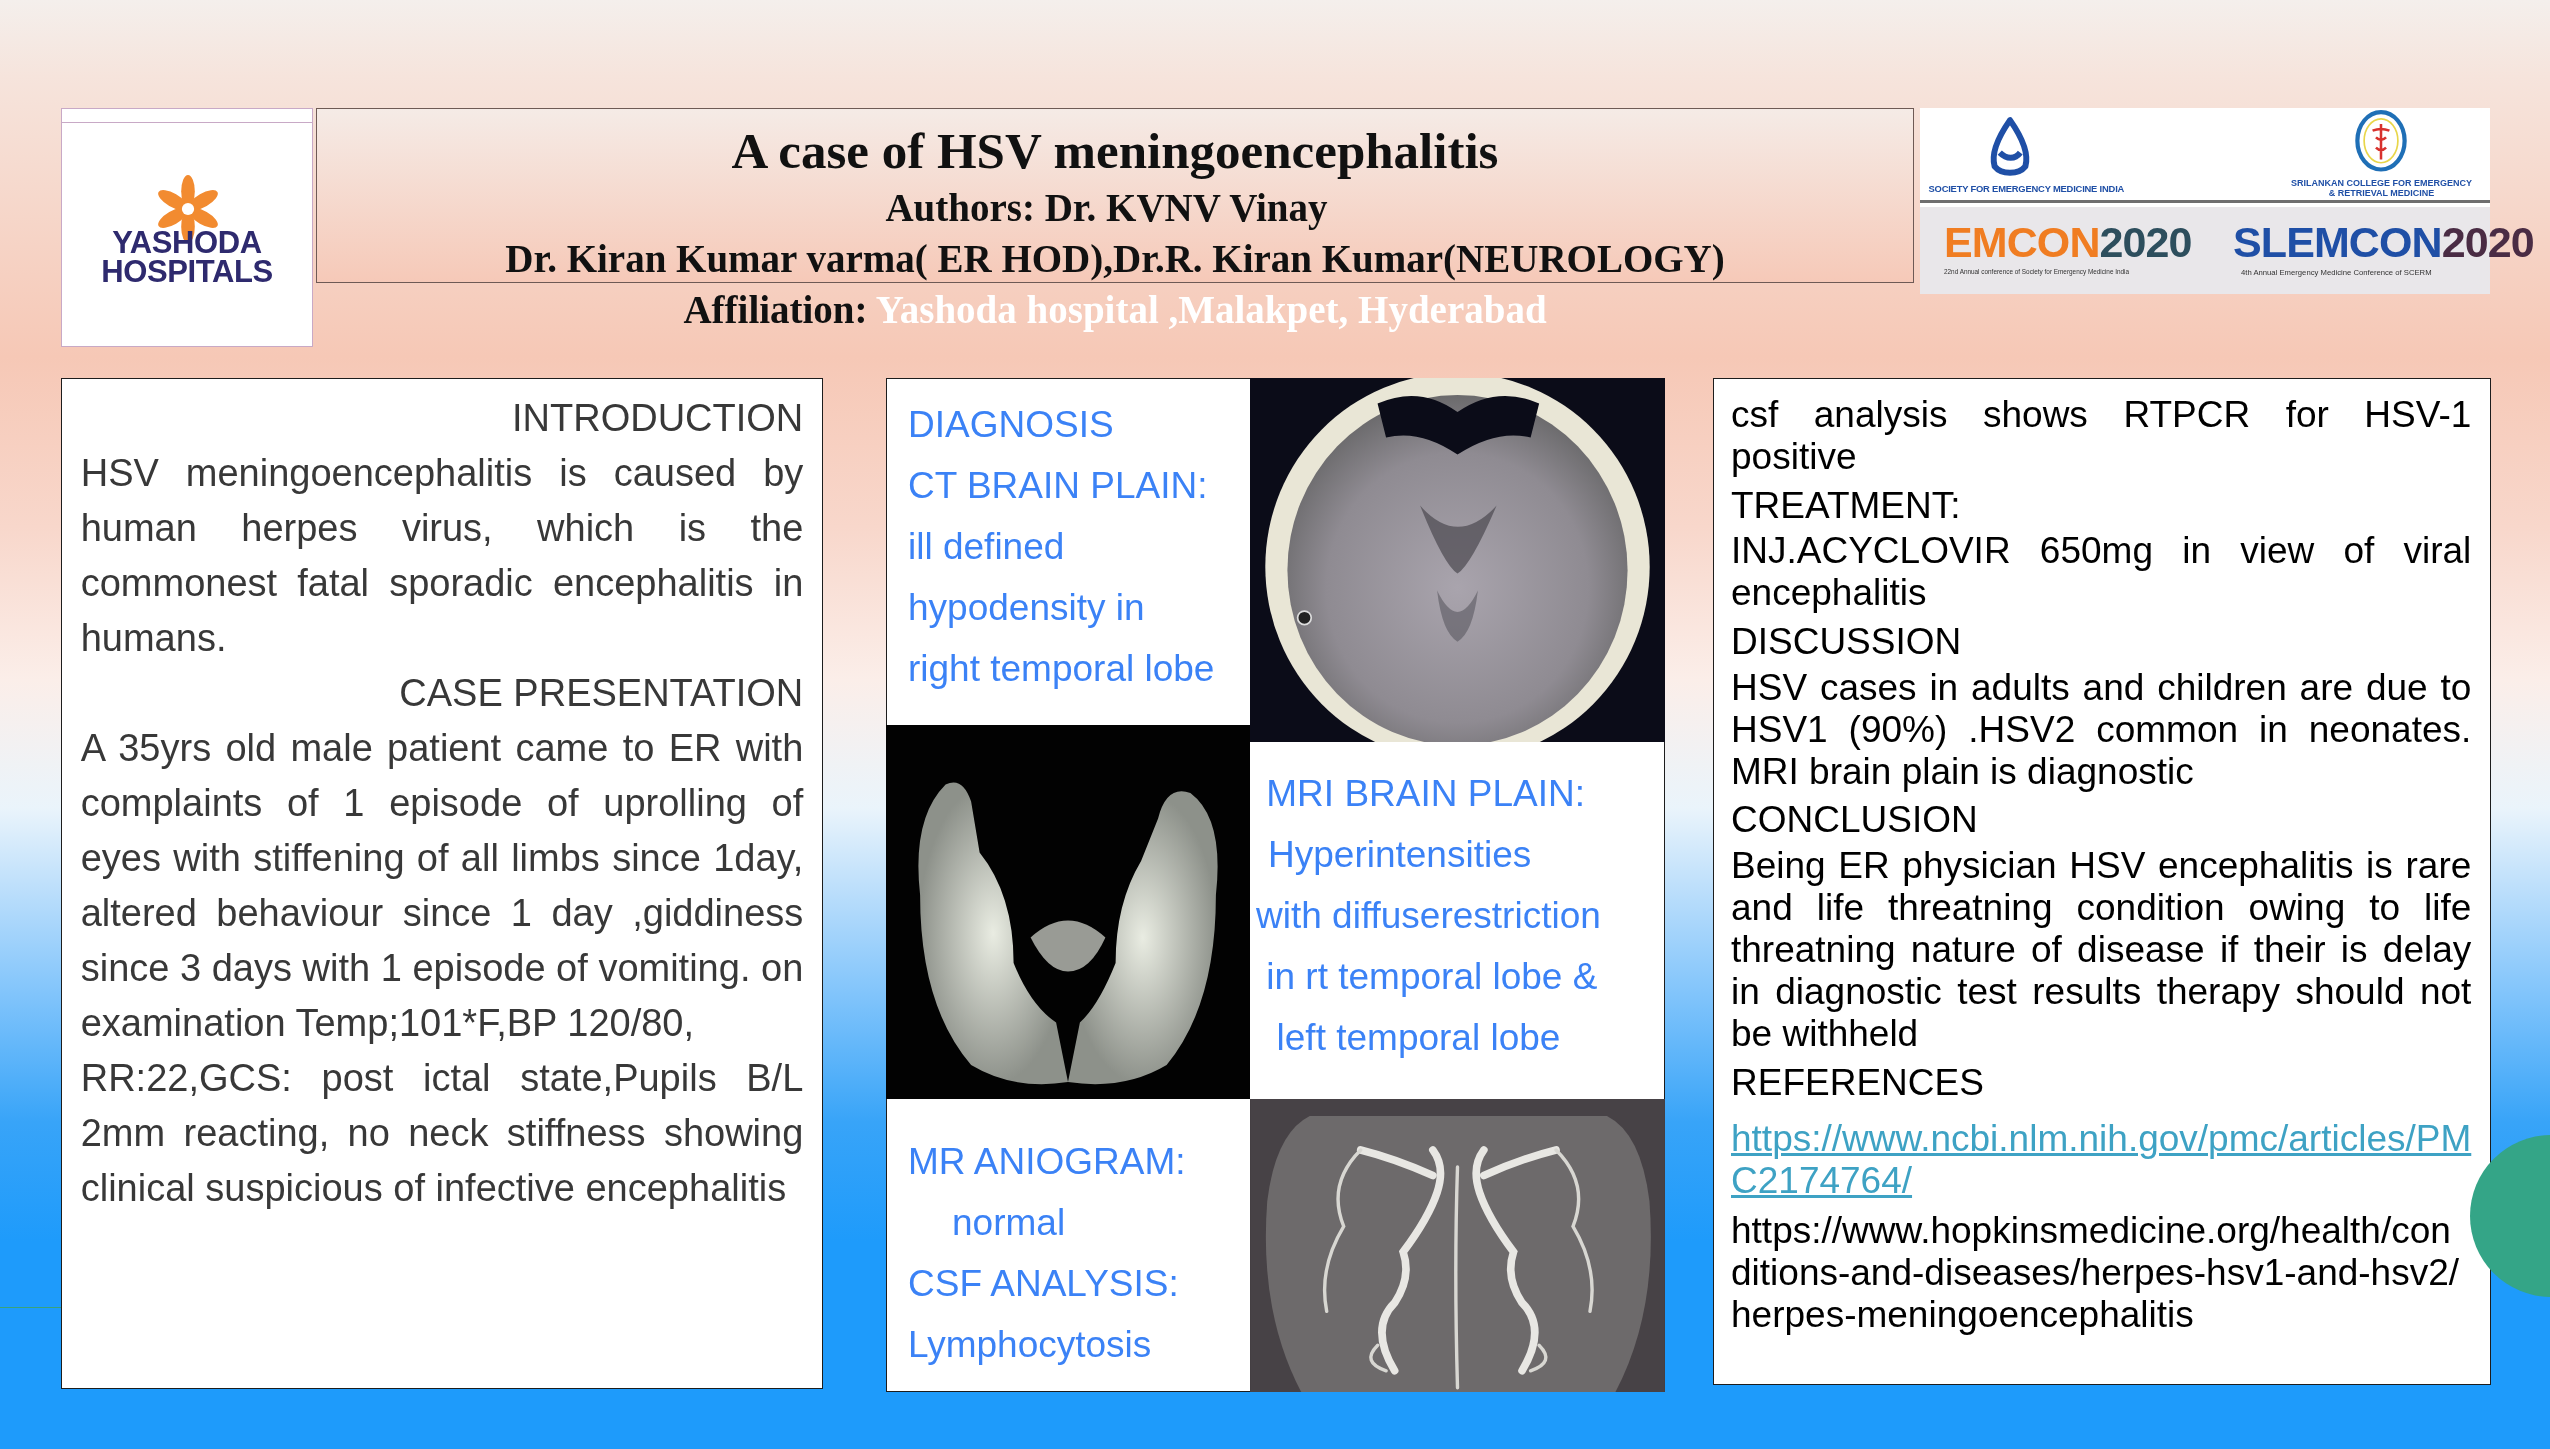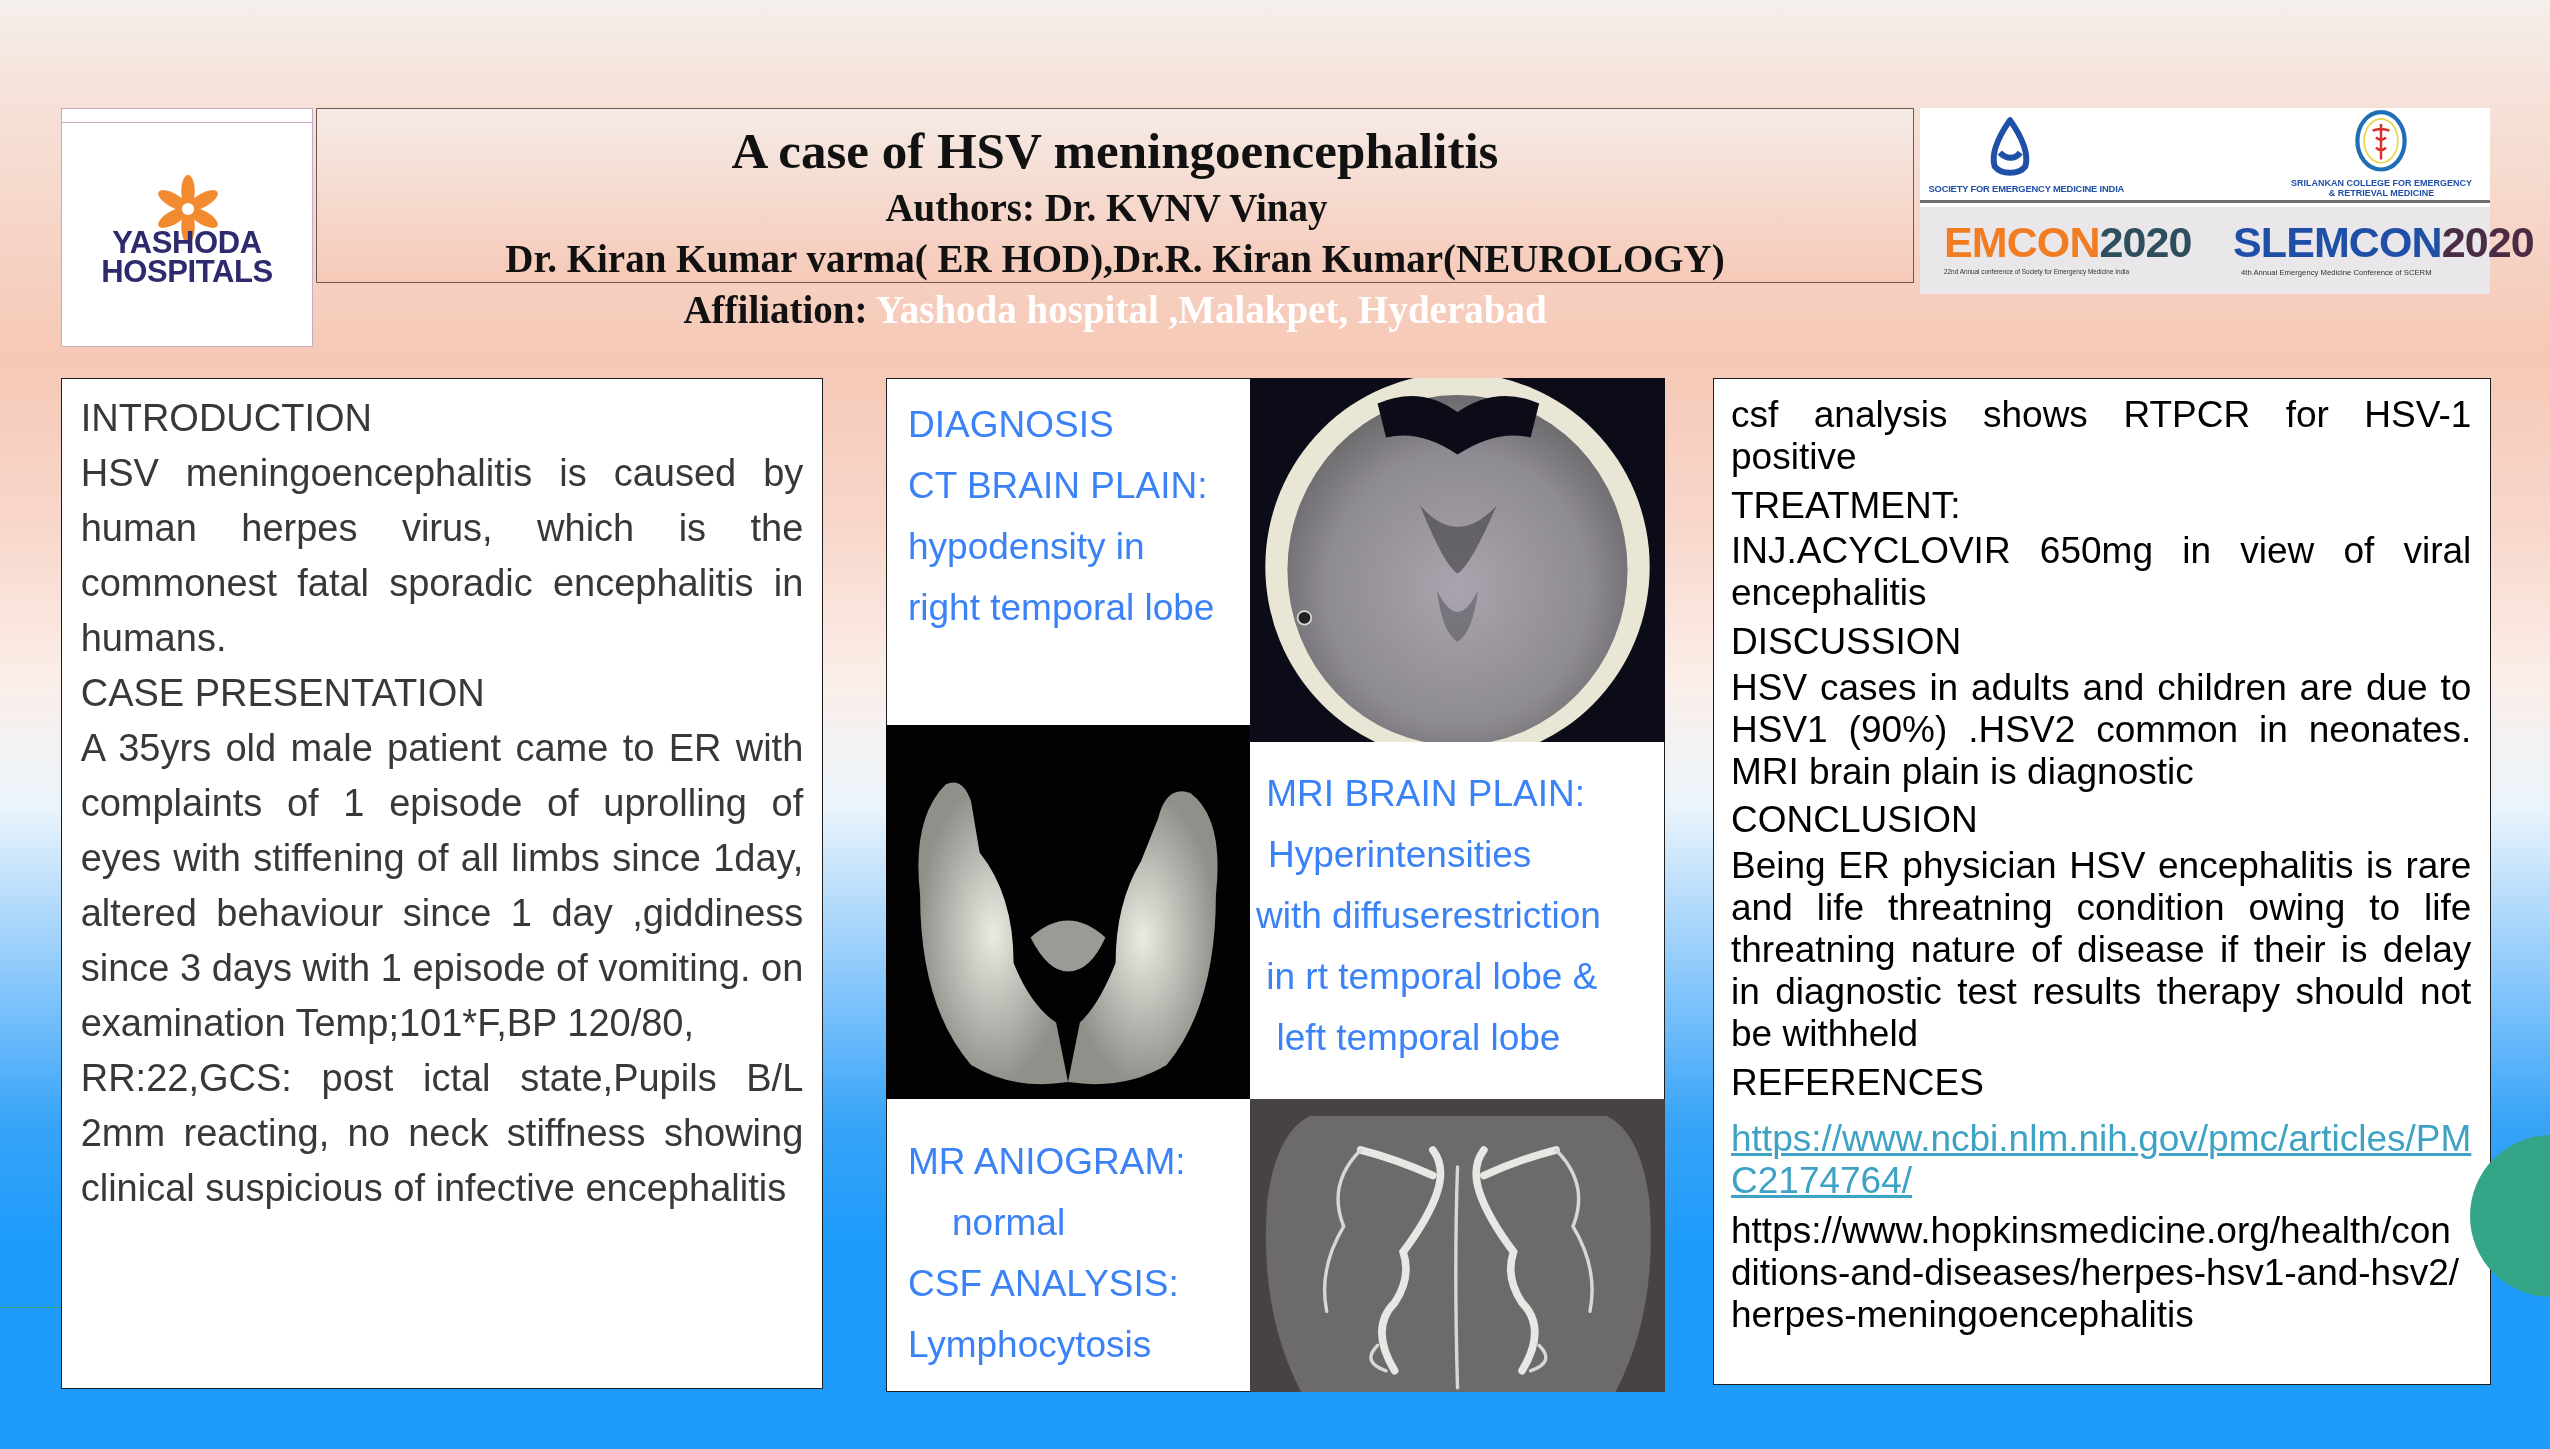--- a/index.html
+++ b/index.html
@@ -62,21 +62,21 @@
     .slemcon .s2 { color: #4a2c44; }
     .slemcon-sub { position: absolute; left: 321px; top: 61px; font-size: 7.7px; color: #333; }
 
     
     .left-box {
       left: 61px; top: 378px; width: 762px; height: 1011px;
       background: #fff; border: 1.7px solid #1d1d1d;
       padding: 12px 18.7px 0 18.7px; color: #383838;
       font-size: 38px; line-height: 55px;
     }
-    .left-box .heading { display: block; }
+    .left-box .heading { display: block; text-align: right; }
     .left-box .para { display: block; text-align: justify; text-align-last: left; }
 
     
     .mid-frame { left: 886px; top: 378px; width: 779px; height: 1014px; background: #fff; border: 1.7px solid #1d1d1d; }
     .mid-text { position: absolute; color: #3b82f6; font-size: 37px; line-height: 61px; }
     .ct-text { left: 908px; top: 394px; }
     .mri-text { left: 1256px; top: 763px; text-align: left; }
     .mra-text { left: 908px; top: 1131px; }
     .img-panel { position: absolute; overflow: hidden; }
     .ct-img { left: 1250px; top: 378px; width: 415px; height: 364px; background: #0b0c18; }
@@ -162,20 +162,21 @@
   <span class="heading">CASE PRESENTATION</span>
   <span class="para">A 35yrs old male patient came to ER with complaints of 1 episode of uprolling of eyes with stiffening of all limbs since 1day, altered behaviour since 1 day ,giddiness since 3 days with 1 episode of vomiting. on examination Temp;101*F,BP 120/80,</span>
   <span class="para">RR:22,GCS: post ictal state,Pupils B/L 2mm reacting, no neck stiffness showing clinical suspicious of infective encephalitis</span>
 </div>
 
 <div class="abs mid-frame"></div>
 
 <div class="mid-text ct-text">
   <div>DIAGNOSIS</div>
   <div>CT BRAIN PLAIN:</div>
+  <div>ill defined</div>
   <div>hypodensity in</div>
   <div>right temporal lobe</div>
 </div>
 
 <div class="img-panel ct-img">
   <svg width="415" height="364" viewBox="0 0 488 428">
     <defs>
       <radialGradient id="ctg" cx="50%" cy="55%" r="55%">
         <stop offset="0" stop-color="#a9a4ad"></stop>
         <stop offset="0.7" stop-color="#8f8b92"></stop>

